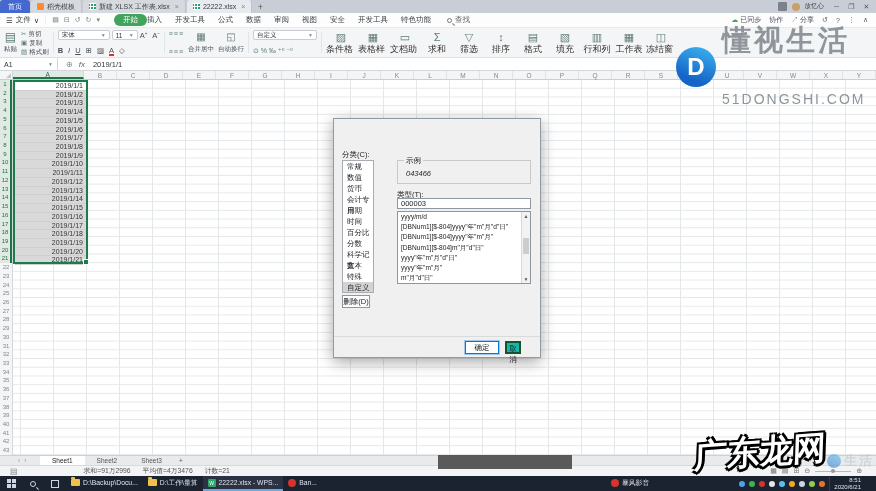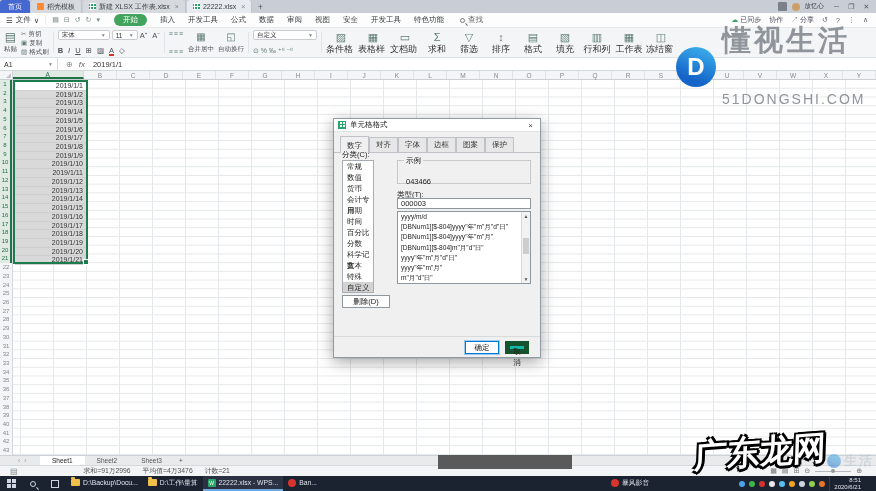--- a/index.html
+++ b/index.html
@@ -19,21 +19,21 @@
 .tb-right{margin-left:auto;display:flex;align-items:center;gap:5px;padding-right:2px;}
 .appgrid{width:9px;height:9px;background:#7c828c;border-radius:1px;display:inline-block;}
 .avatar{width:8px;height:8px;border-radius:50%;background:#caa06a;display:inline-block;}
 .username{font-size:6.5px;color:#43474d;}
 .winctl{display:flex;}
 .winctl span{width:15px;text-align:center;font-size:7px;color:#545a62;line-height:13px;}
 
 .menubar{top:13px;height:15px;background:#fdfdfd;border-bottom:1px solid #e8eaec;display:flex;align-items:center;font-size:7.5px;z-index:10;}
 .menubar .file{display:flex;align-items:center;gap:3px;padding:0 6px;color:#3c4043;}
 .mini-icons{display:flex;gap:5px;color:#7a8a84;font-size:7px;padding:0 6px;border-left:1px solid #eee;}
-.menu-tabs{display:flex;align-items:center;gap:13px;margin-left:8px;color:#3c4043;}
+.menu-tabs{display:flex;align-items:center;margin-left:8px;color:#3c4043;}
 .pill{background:#41a35c;color:#fff;border-radius:8px;padding:1px 9px;}
 .menu-find{display:flex;align-items:center;gap:3px;margin-left:16px;color:#555;}
 .mag{width:5px;height:5px;border:1px solid #777;border-radius:50%;position:relative;display:inline-block;}
 .mag::after{content:"";position:absolute;width:3px;height:1px;background:#777;left:4px;top:5px;transform:rotate(45deg);}
 .menu-right{margin-left:auto;display:flex;align-items:center;gap:8px;padding-right:8px;color:#556;font-size:7px;}
 .cloud{color:#41a35c;}
 
 .ribbon{top:28px;height:30px;background:#f4f5f7;border-bottom:1px solid #dfe2e5;display:flex;align-items:stretch;padding:2px 4px;gap:4px;z-index:9;overflow:hidden;}
 .rsep{width:1px;background:#e2e4e7;margin:2px 0;}
 .rg{display:flex;flex-direction:column;justify-content:space-between;padding:1px 0;}
@@ -84,35 +84,35 @@
 .dlg-close{color:#444;font-size:8px;padding:0 3px;}
 .dlg-tabs{display:flex;padding:3px 6px 0 6px;border-bottom:1px solid #bfc3c7;}
 .dlg-tab{padding:2px 6px;margin-top:2px;background:#e7e7e7;border:1px solid #bfc3c7;border-bottom:none;color:#333;}
 .dlg-tab.selected{background:#f0f0f0;margin-top:0;padding-top:4px;position:relative;top:1px;}
 .cat-label{position:absolute;left:8px;top:31px;color:#222;}
 .catlist{position:absolute;left:8px;top:41px;width:32px;height:133px;background:#fff;border:1px solid #a8adb3;overflow:hidden;}
 .catlist>div{height:11px;line-height:11px;padding-left:4px;color:#222;}
 .catlist>div.selected{background:#d3d3d3;}
 .samplebox{position:absolute;left:63px;top:41px;width:134px;height:24px;border:1px solid #c6c9cc;}
 .samplebox .legend{position:absolute;left:6px;top:-5px;background:#f0f0f0;padding:0 2px;color:#222;}
-.samplebox .val{position:absolute;left:8px;top:16px;color:#222;}
+.samplebox .val{position:absolute;left:8px;top:8px;color:#222;font-style:italic;}
 .type-label{position:absolute;left:63px;top:71px;color:#222;}
 .typeinput{position:absolute;left:63px;top:79px;width:134px;height:11px;background:#fff;border:1px solid #8f979e;line-height:9px;padding:0 3px;color:#222;}
 .fmtlist{position:absolute;left:63px;top:92px;width:134px;height:73px;background:#fff;border:1px solid #8f979e;display:flex;}
 .fmtitems{flex:1;overflow:hidden;}
 .fmtitems>div{height:10.2px;line-height:10.2px;padding-left:3px;font-size:6.6px;white-space:nowrap;color:#222;}
 .fmtscroll{width:9px;background:#f2f2f2;border-left:1px solid #d9d9d9;position:relative;}
 .fmtscroll .up,.fmtscroll .dn{position:absolute;left:0;right:0;height:8px;text-align:center;font-size:5px;color:#555;line-height:8px;}
 .fmtscroll .up{top:0;}.fmtscroll .dn{bottom:0;}
 .fmtscroll .thumb{position:absolute;left:1px;right:1px;top:26px;height:16px;background:#cdcdcd;}
-.delbtn{position:absolute;left:8px;top:176px;width:48px;height:13px;background:#fdfdfd;border:1px solid #8f979e;text-align:center;line-height:11px;color:#222;}
+.delbtn{position:absolute;left:8px;top:176px;width:28px;height:13px;background:#fdfdfd;border:1px solid #8f979e;text-align:center;line-height:11px;color:#222;}
 .dlg-desc{position:absolute;left:8px;top:195px;right:8px;color:#333;}
 .dlg-footer{position:absolute;left:0;right:0;top:217px;border-top:1px solid #d9dadc;height:1px;}
 .okbtn{position:absolute;left:131px;top:222px;width:34px;height:13px;background:#fdfdfd;border:1px solid #0078d7;box-shadow:0 0 0 1px #9ec9ef;text-align:center;line-height:11px;color:#222;}
-.cancelbtn{position:absolute;left:171px;top:222px;width:24px;height:13px;background:#14b8a6;border:5px solid #14532d;text-align:center;line-height:11px;color:#222;}
+.cancelbtn{position:absolute;left:171px;top:222px;width:16px;height:13px;background:#14b8a6;border:2px solid #14532d;text-align:center;line-height:11px;color:#222;}
 
 .sheettabs{top:455px;height:10px;background:#e8eaec;border-top:1px solid #cdd1d5;display:flex;align-items:stretch;font-size:6.5px;z-index:6;}
 .navarrows{width:40px;display:flex;align-items:center;gap:4px;padding-left:18px;color:#9aa0a6;}
 .stab{padding:0 12px;display:flex;align-items:center;color:#555;}
 .stab.active{background:#fff;color:#222;}
 .saddsheet{width:14px;display:flex;align-items:center;justify-content:center;color:#555;}
 .statusbar{top:465px;height:11px;background:#f3f4f6;border-top:1px solid #d6dadd;display:flex;align-items:center;font-size:6.8px;color:#555;z-index:6;}
 .statusbar .sicon{margin:0 6px 0 10px;color:#7a8a84;font-size:8px;}
 .stats{display:flex;gap:12px;margin-left:60px;}
 .statusbar .viewzoom{margin-left:auto;display:flex;gap:5px;align-items:center;padding-right:14px;color:#777;font-size:7px;}
@@ -457,34 +457,20 @@
         <div>2019/1/16</div>
         <div>2019/1/17</div>
         <div>2019/1/18</div>
         <div>2019/1/19</div>
         <div>2019/1/20</div>
         <div>2019/1/21</div>
       </div>
   </div>
 
   <div class="dialog">
-    <div class="dlg-title">
-      <span class="dlg-icon"></span>
-      <span class="t">单元格格式</span>
-      <span class="dlg-close">×</span>
-    </div>
-    <div class="dlg-tabs">
-
-    <span class="dlg-tab selected">数字</span>
-        <span class="dlg-tab">对齐</span>
-        <span class="dlg-tab">字体</span>
-        <span class="dlg-tab">边框</span>
-        <span class="dlg-tab">图案</span>
-        <span class="dlg-tab">保护</span>
-      </div>
     <div class="cat-label">分类(C):</div>
     <div class="catlist">
 
     <div>常规</div>
         <div>数值</div>
         <div>货币</div>
         <div>会计专用</div>
         <div>日期</div>
         <div>时间</div>
         <div>百分比</div>

